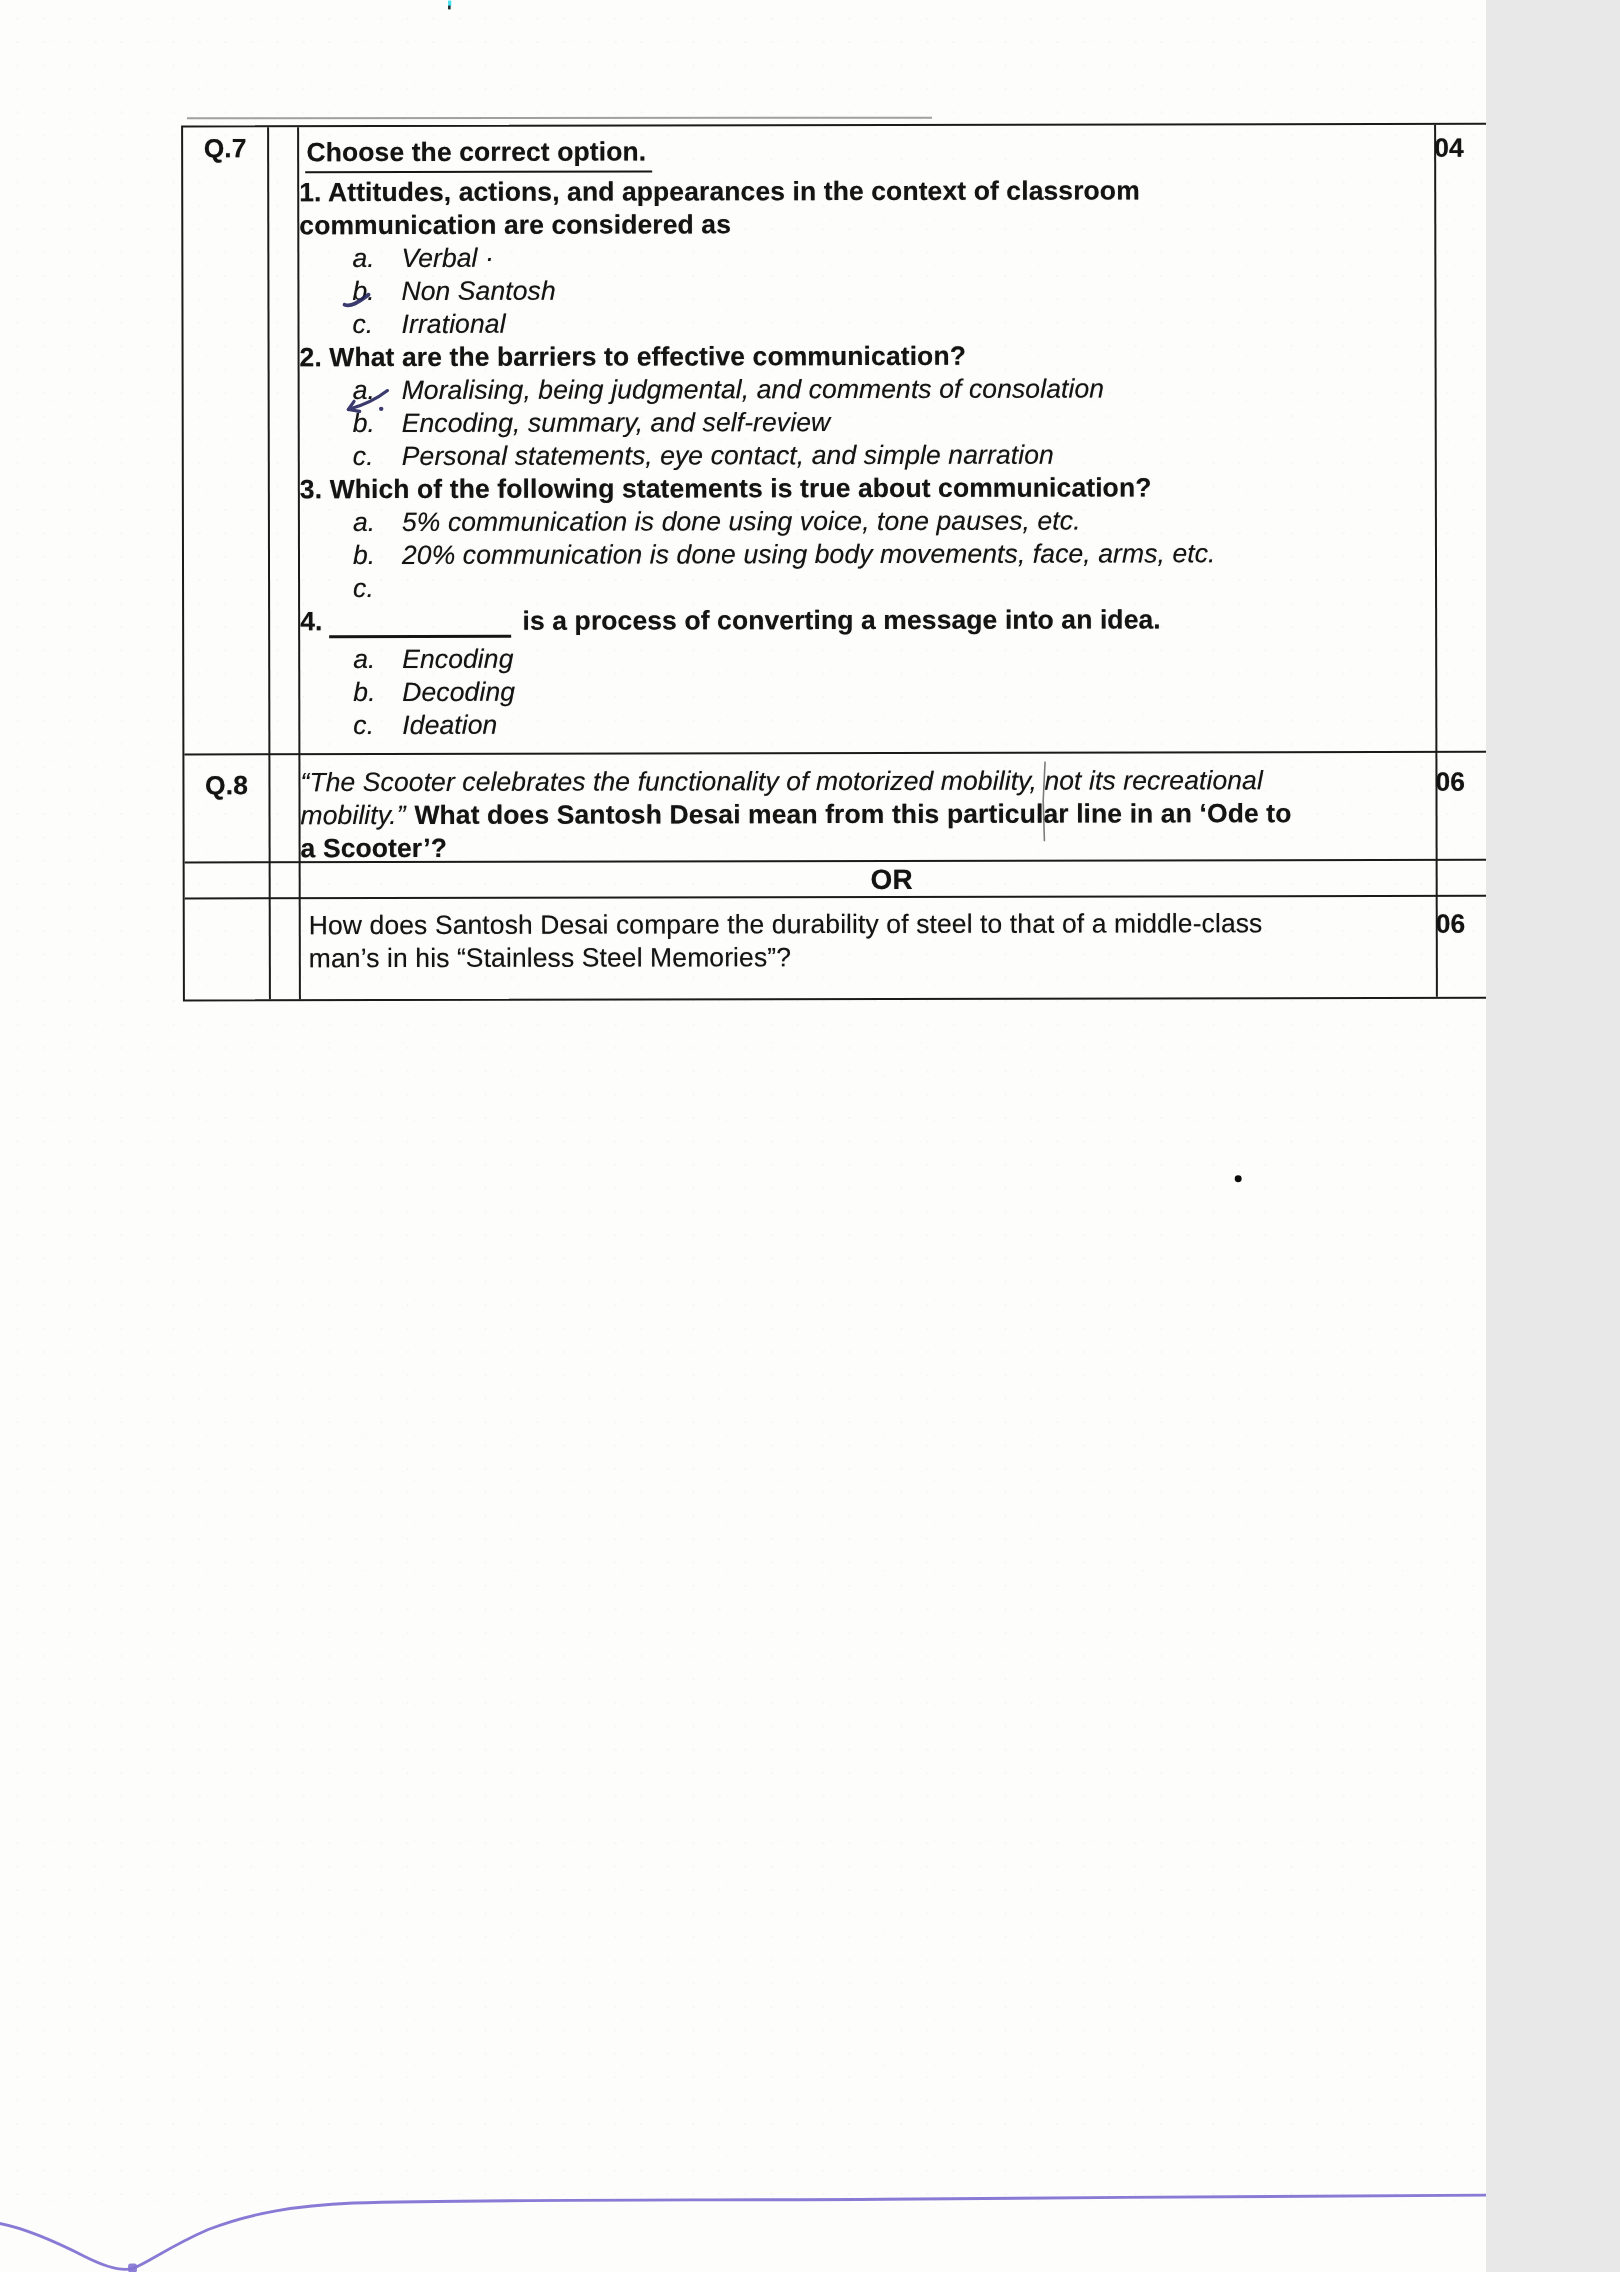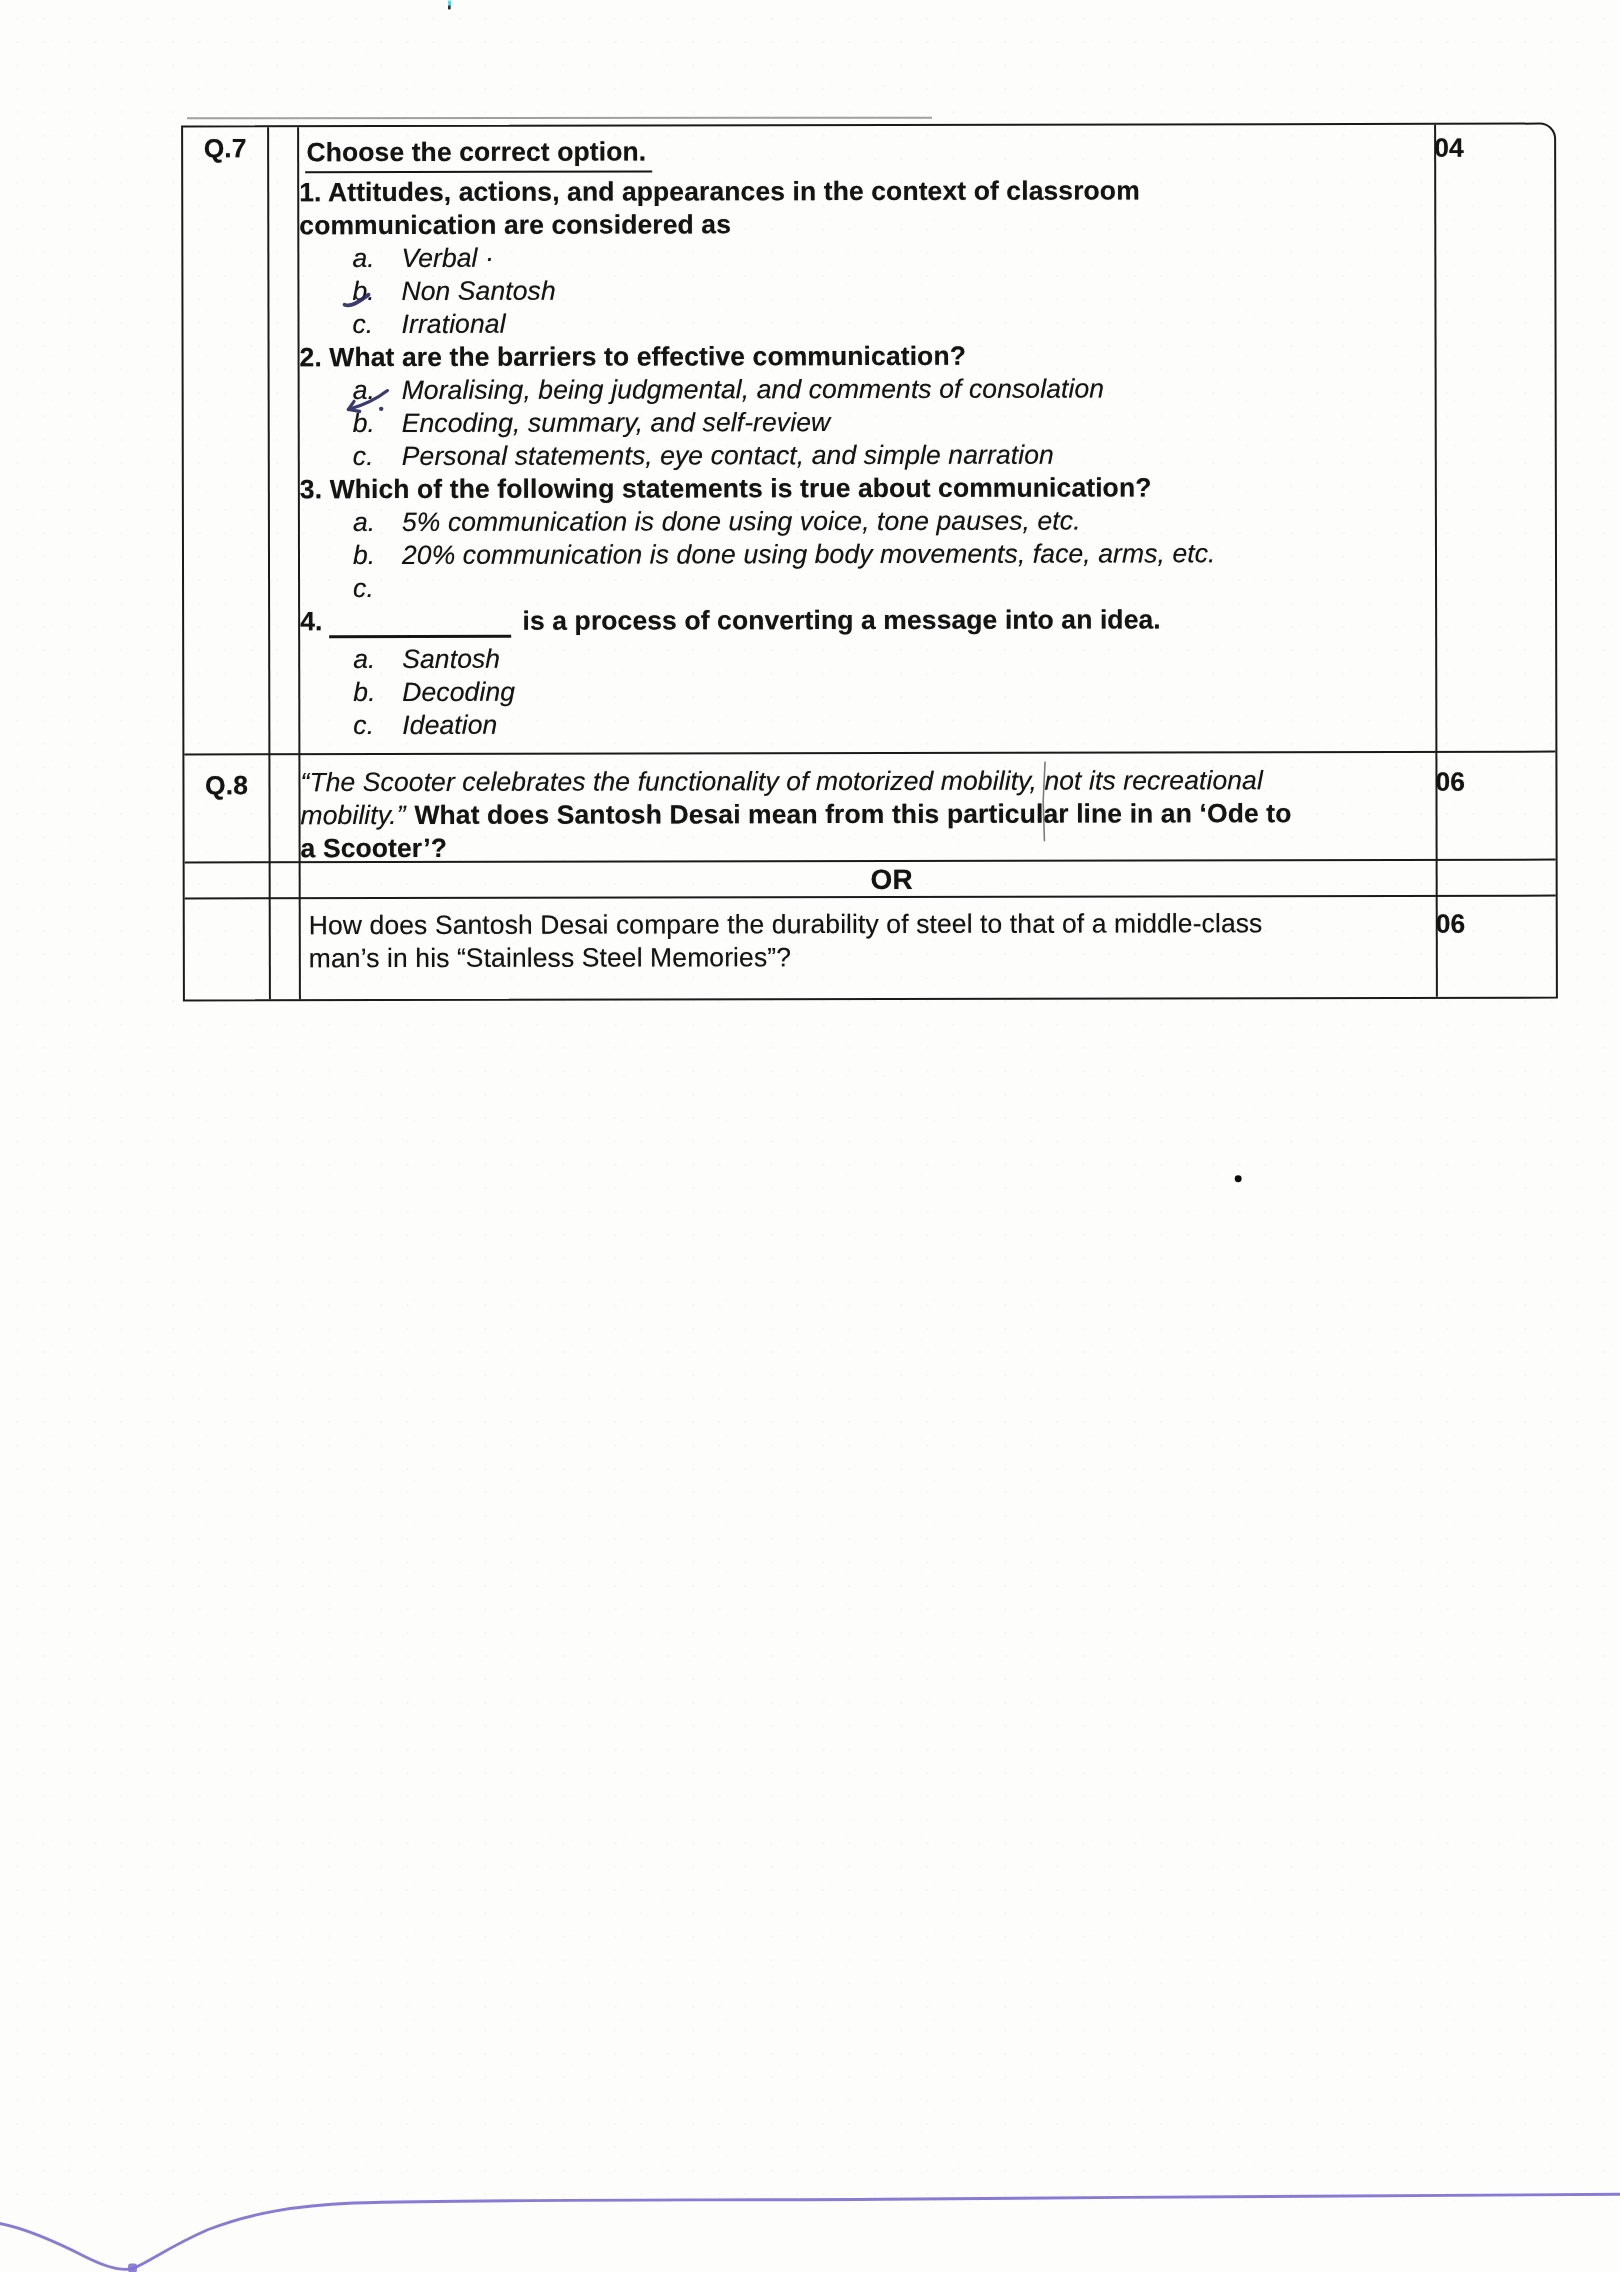--- a/index.html
+++ b/index.html
@@ -1,18 +1,18 @@
 <!DOCTYPE html>
 <html style="font-size:10px"><head>
 <meta charset="utf-8">
 <style>
   html,body{margin:0;padding:0;background:#e8e8e8;}
   .page{
     position:relative;
-    width:1620px;height:2273px;
+    width:1486px;height:2273px;
     background:#fdfdfb;
     overflow:hidden;
     font-family:"Liberation Sans",sans-serif;
     color:#141414;
   }
   
   .page::before{
     content:"";
     position:absolute;left:0;top:0;right:0;height:2203px;
     background-image:
@@ -128,21 +128,21 @@
         <span class="lbl">c.</span>
       </div>
 
       <div class="q4line bold">
         <span class="num">4.</span>
         <span class="blank"></span>
         <span>is a process of converting a message into an idea.</span>
       </div>
       <div class="opt">
         <span class="lbl">a.</span>
-        <span>Santosh</span>
+        <span>Encoding</span>
       </div>
       <div class="opt">
         <span class="lbl">b.</span>
         <span>Decoding</span>
       </div>
       <div class="opt">
         <span class="lbl">c.</span>
         <span>Ideation</span>
       </div>
     </div>

